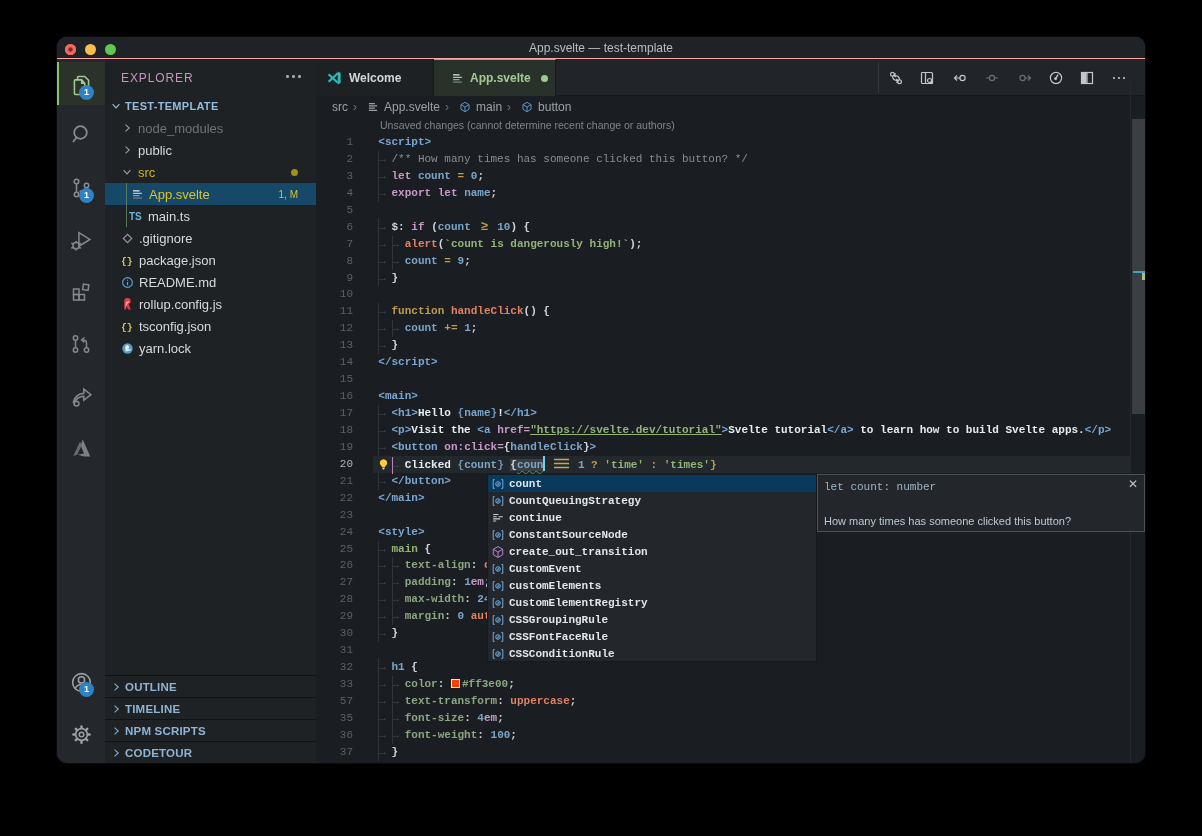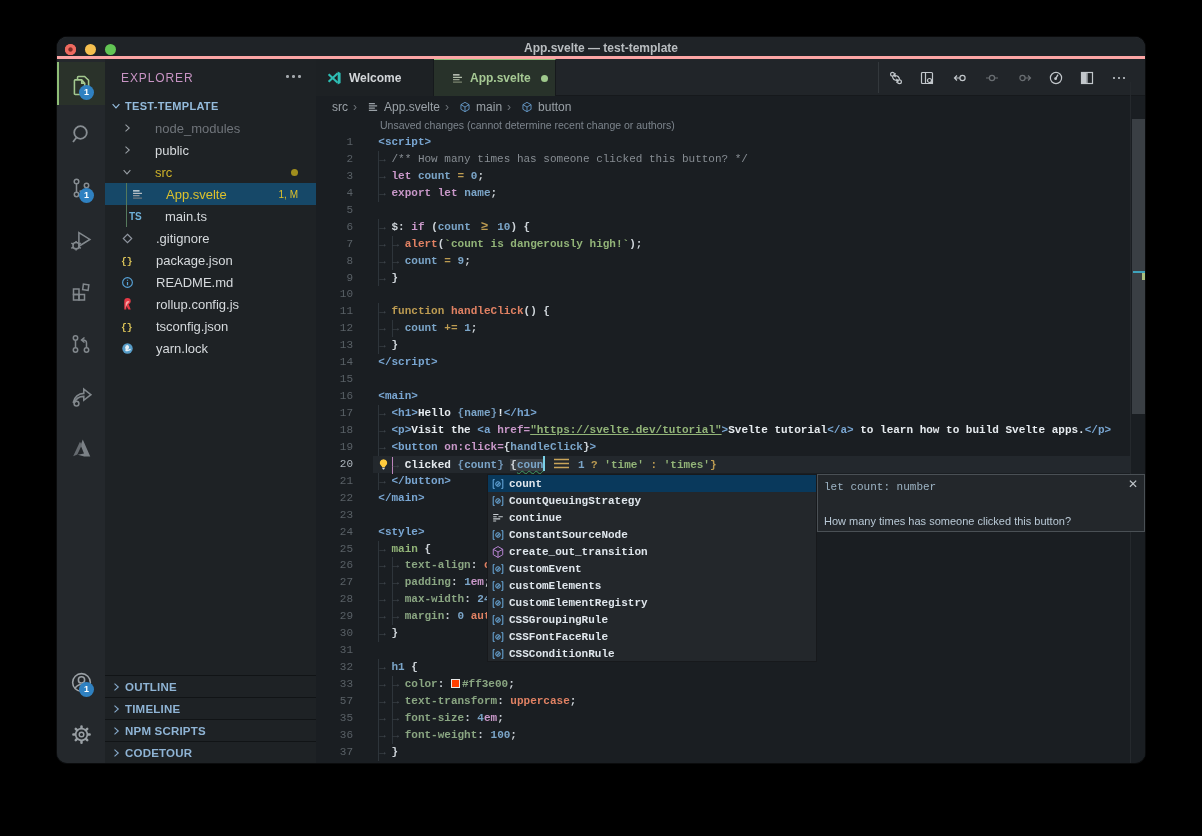--- a/index.html
+++ b/index.html
@@ -1,21 +1,21 @@
 <!DOCTYPE html>
 <html><head><meta charset="utf-8"><style>
 * { margin:0; padding:0; box-sizing:border-box; }
 html,body { width:1202px; height:836px; background:#000; overflow:hidden;
   font-family:"Liberation Sans",sans-serif; }
 .window { position:absolute; left:57px; top:37px; width:1088px; height:726px;
   background:#1a1e22; border-radius:10px; overflow:hidden;
   box-shadow:0 0 0 1px #0a0b0c, inset 0 1px 0 #3a3e42; }
 
 .titlebar { position:absolute; left:0; top:0; width:100%; height:22px; background:#1f2327;
-  border-bottom:3px solid #fca5a5;font-weight:bold; }
+  border-bottom:1px solid #fca5a5; }
 .tl { position:absolute; top:6.5px; width:11px; height:11px; border-radius:50%; }
 .title { position:absolute; top:0; left:0; width:100%; text-align:center; line-height:23px;
   font-size:12px; color:#b9bdc0; }
 
 .actbar { position:absolute; left:0; top:22px; width:48px; height:704px; background:#24282c; }
 .acttop { position:absolute; left:0; top:3px; width:48px; height:43px; background:#2a322a;
   border-left:2px solid #8fbe77; }
 .aicon { position:absolute; left:12px; }
 .abadge { position:absolute; left:22px; width:15px; height:15px; background:#2f81c1; color:#fff;
   border-radius:50%; font-size:9px; font-weight:bold; text-align:center; line-height:15px; }
@@ -23,21 +23,21 @@
 .sidebar { position:absolute; left:48px; top:22px; width:211px; height:704px; background:#1e2225; }
 .sbhead { position:absolute; top:0; left:0; width:100%; height:35px; }
 .sbhead .ttl { position:absolute; left:16px; top:12px; font-size:12px; letter-spacing:0.9px; color:#c894c4; }
 .dots { position:absolute; right:15px; top:16px; display:flex; gap:3.5px; }
 .dots i { width:2.6px; height:2.6px; border-radius:50%; background:#a2a7ab; }
 .proj { position:absolute; top:36px; left:0; width:100%; height:22px; color:#94bbdc;
   font-weight:bold; font-size:11px; letter-spacing:0.3px; display:flex; align-items:center; }
 .trow { position:absolute; left:0; width:100%; height:22px; display:flex; align-items:center;
   font-size:13px; color:#d6dadd; }
 .rsel { background:#164868; }
-.tlab { margin-left:22px; white-space:pre; }
+.tlab { margin-left:5px; white-space:pre; }
 .dim { color:#6f747a; }
 .mod { color:#cdb129; }
 .mody { color:#ddc12c; }
 .chev { flex:none; }
 .fic { flex:none; }
 .srcdot { position:absolute; right:18px; top:8px; width:7px; height:7px; border-radius:50%; background:#a08e1d; }
 .badge1m { position:absolute; right:18px; font-size:10px; color:#ddc12c; }
 .tguide { position:absolute; left:21px; top:0; width:1px; height:22px; background:#55795c; }
 .sect { position:absolute; left:0; width:100%; height:22px; border-top:1px solid #111416;
   display:flex; align-items:center; color:#8fb4d5; font-weight:bold; font-size:11.5px; letter-spacing:0.2px; }

